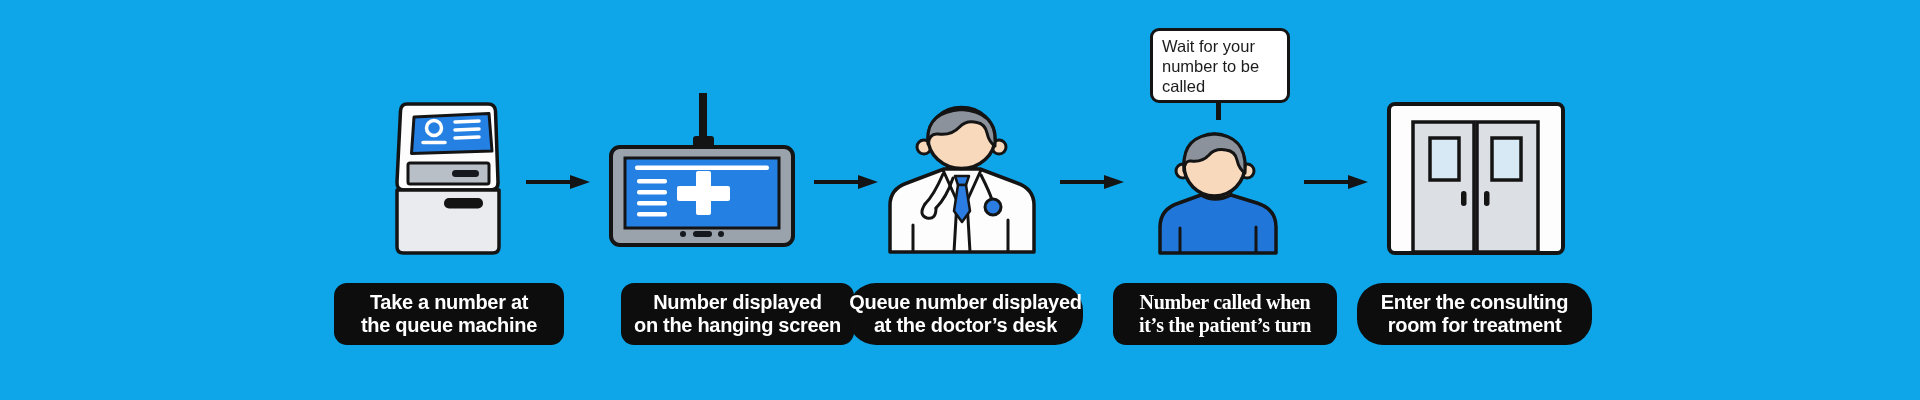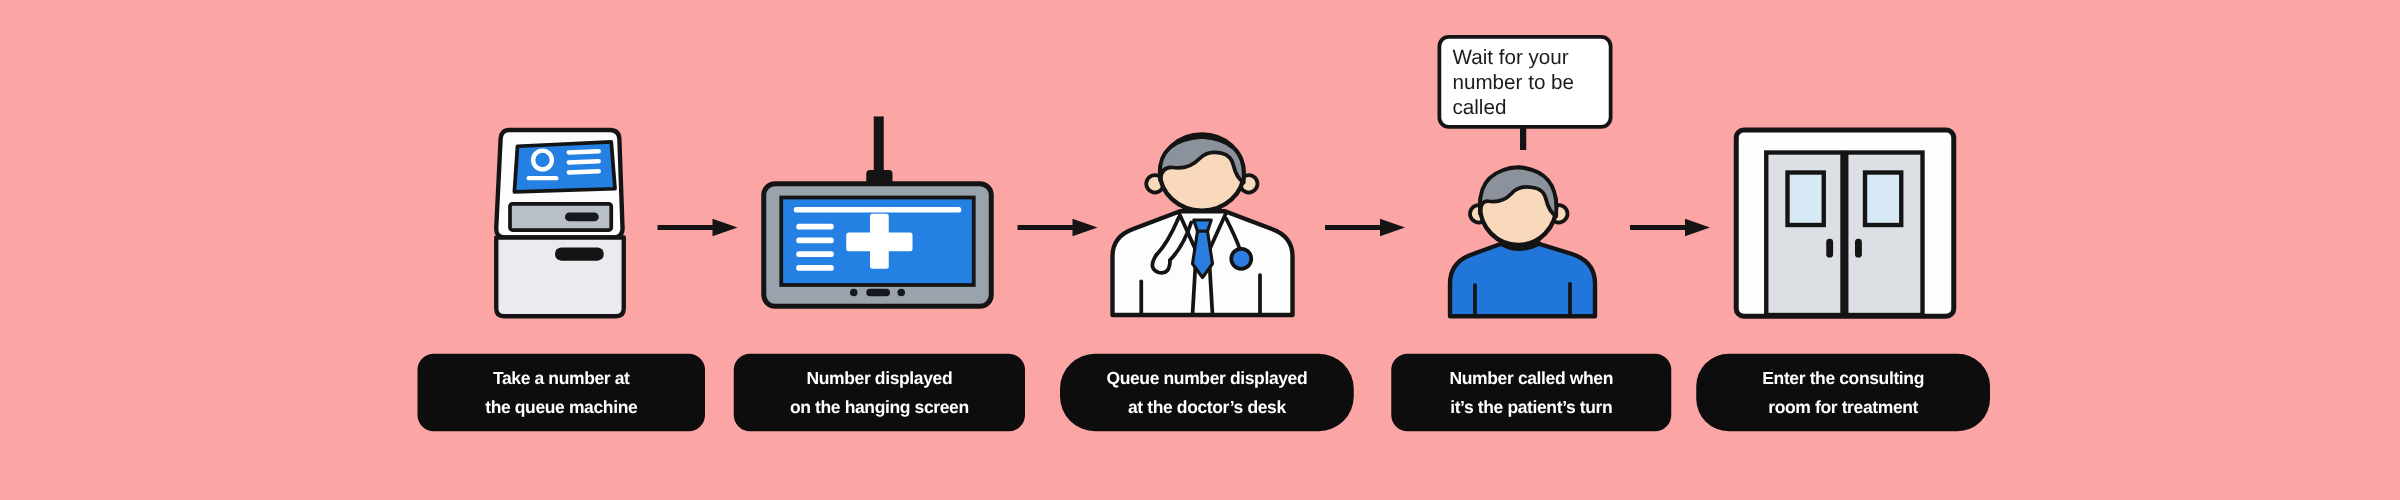--- a/index.html
+++ b/index.html
@@ -1,26 +1,26 @@
 <!DOCTYPE html>
 <html><head>
 <meta charset="utf-8">
 <style>
   html,body{margin:0;padding:0;background:#ffffff;}
   #stage{
-    position:relative;width:1920px;height:400px;background:#fca5a5;overflow:hidden;
+    position:relative;width:1920px;height:400px;background:#0ea5e9;overflow:hidden;
     font-family:"Liberation Sans", sans-serif;
   }
   .icon-abs{position:absolute;}
   .step-label{
     position:absolute;top:283px;height:62px;
     background:#0d0d0d;color:#ffffff;border-radius:13px;
     display:flex;align-items:center;justify-content:center;
     text-align:center;white-space:pre-line;
-    font-size:14px;font-weight:700;line-height:23px;letter-spacing:-0.3px;
+    font-size:20px;font-weight:700;line-height:23px;letter-spacing:-0.3px;
   }
   .speech-bubble{
     position:absolute;left:1150px;top:28px;width:140px;height:75px;
     background:#ffffff;border:3px solid #141414;border-radius:9px;
     box-sizing:border-box;display:flex;align-items:center;
     padding:4px 9px;color:#1c1c1c;
     font-size:16.5px;line-height:20px;white-space:pre-line;text-align:left;
   }
   .bubble-stem{
     position:absolute;left:1216px;top:101px;width:5px;height:19px;background:#141414;
@@ -144,22 +144,22 @@
     <rect x="27" y="21" width="61" height="130" fill="#dcdfe4" stroke="#141414" stroke-width="3.5"></rect>
     <rect x="91" y="21" width="61" height="130" fill="#dcdfe4" stroke="#141414" stroke-width="3.5"></rect>
     <rect x="44" y="37" width="29" height="42" fill="#d8e9f6" stroke="#141414" stroke-width="3.5"></rect>
     <rect x="106" y="37" width="29" height="42" fill="#d8e9f6" stroke="#141414" stroke-width="3.5"></rect>
     <rect x="75" y="90" width="5.5" height="15" rx="2.7" fill="#141414"></rect>
     <rect x="98" y="90" width="5.5" height="15" rx="2.7" fill="#141414"></rect>
   </svg>
 
   <div class="step-label" style="left:334px;width:230px;">Take a number at
 the queue machine</div>
-  <div class="step-label" style="left:587px;width:233px;">Number displayed
+  <div class="step-label" style="left:621px;width:233px;">Number displayed
 on the hanging screen</div>
   <div class="step-label" style="left:848px;width:235px;border-radius:28px;">Queue number displayed
 at the doctor’s desk</div>
-  <div class="step-label" style="left:1113px;width:224px;">Number called when
+  <div class="step-label" style="left:1113px;width:224px;font-family:Liberation Serif, serif;">Number called when
 it’s the patient’s turn</div>
   <div class="step-label" style="left:1357px;width:235px;border-radius:26px;">Enter the consulting
 room for treatment</div>
 
 </div>
 
 </body></html>

